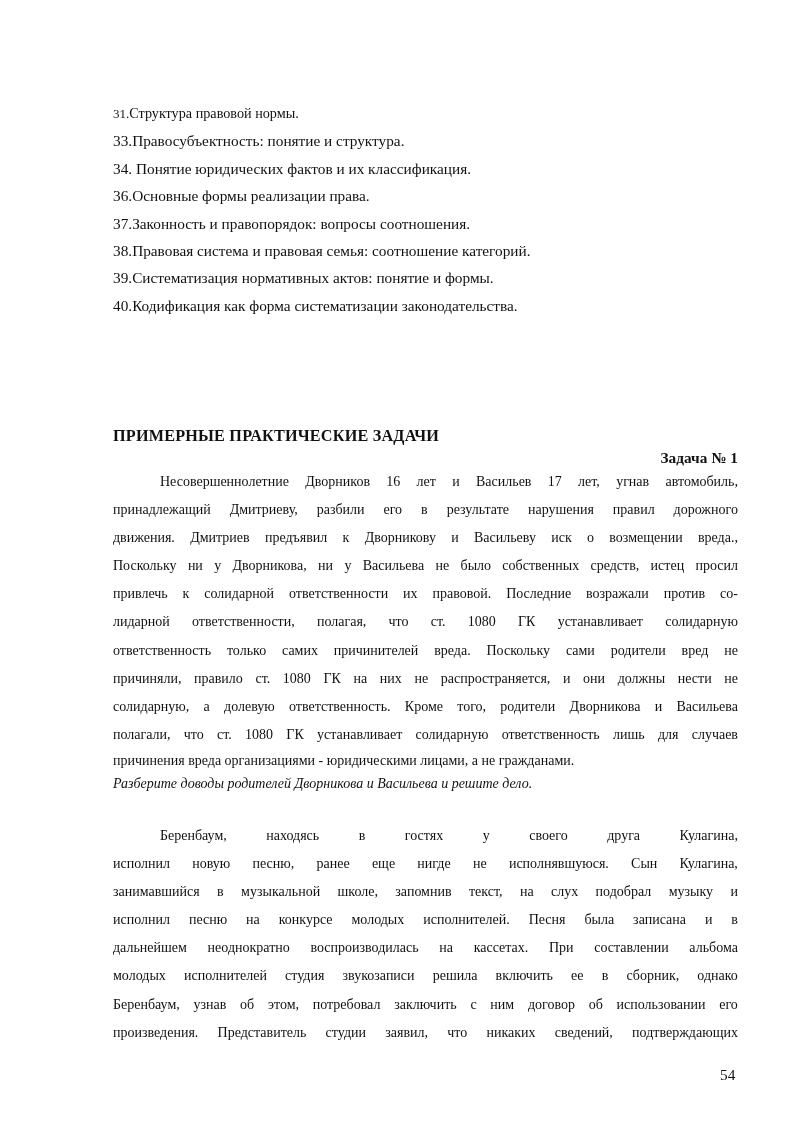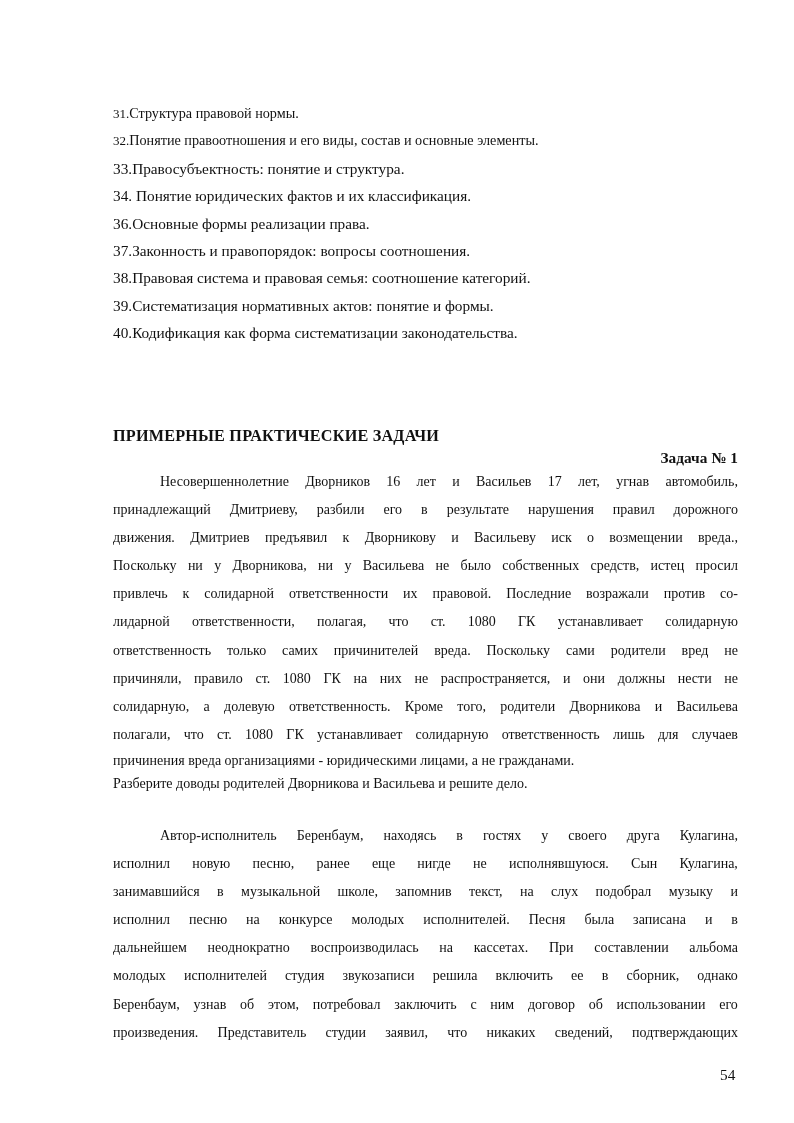--- a/index.html
+++ b/index.html
@@ -70,37 +70,36 @@
     line-height: 28.1px;
     white-space: nowrap;
     font-size: 14px;
   }
   .line.justify-words {
     display: flex;
     justify-content: space-between;
   }
   .line.first { padding-left: 47px; }
   .line.last { text-align-last: left; }
-  .line.italic { text-align-last: left; height: 22px; line-height: 22px; }
+  .line.italic { font-style: italic; text-align-last: left; height: 22px; line-height: 22px; }
   .page-number {
     position: absolute;
     left: 720px;
     top: 1037px;
     font-size: 15.3px;
     line-height: 20px;
   }
 </style>
 </head>
 <body>
 
 <div class="page">
 
   <div class="list">
     <div class="list-item small"><span class="num small">31.</span><span>Структура правовой нормы.</span></div>
-    <div class="list-item small"><span class="num small">32.</span><span>Понятие правоотношения и его виды, состав и основные элементы.</span></div>
     <div class="list-item"><span class="num">33.</span><span>Правосубъектность: понятие и структура.</span></div>
     <div class="list-item"><span class="num" style="white-space:pre">34. </span><span>Понятие юридических фактов и их классификация.</span></div>
     <div class="list-item"><span class="num">36.</span><span>Основные формы реализации права.</span></div>
     <div class="list-item"><span class="num">37.</span><span>Законность и правопорядок: вопросы соотношения.</span></div>
     <div class="list-item"><span class="num">38.</span><span>Правовая система и правовая семья: соотношение категорий.</span></div>
     <div class="list-item"><span class="num">39.</span><span>Систематизация нормативных актов: понятие и формы.</span></div>
     <div class="list-item"><span class="num">40.</span><span>Кодификация как форма систематизации законодательства.</span></div>
   </div>
 
   <div class="section-title">ПРИМЕРНЫЕ ПРАКТИЧЕСКИЕ ЗАДАЧИ</div>
@@ -236,21 +235,20 @@
           <span>случаев</span>
         </span>
       <span class="line last" style="height:24px;line-height:24px;">причинения вреда организациями - юридическими лицами, а не гражданами.</span>
       <span class="line italic">Разберите доводы родителей Дворникова и Васильева и решите дело.</span>
     </div>
   </div>
 
   <div class="task" style="top:794px;">
     <div class="task-body">
       <span class="line first justify-words">
-          <span>Автор-исполнитель</span>
           <span>Беренбаум,</span>
           <span>находясь</span>
           <span>в</span>
           <span>гостях</span>
           <span>у</span>
           <span>своего</span>
           <span>друга</span>
           <span>Кулагина,</span>
         </span>
       <span class="line justify-words">

